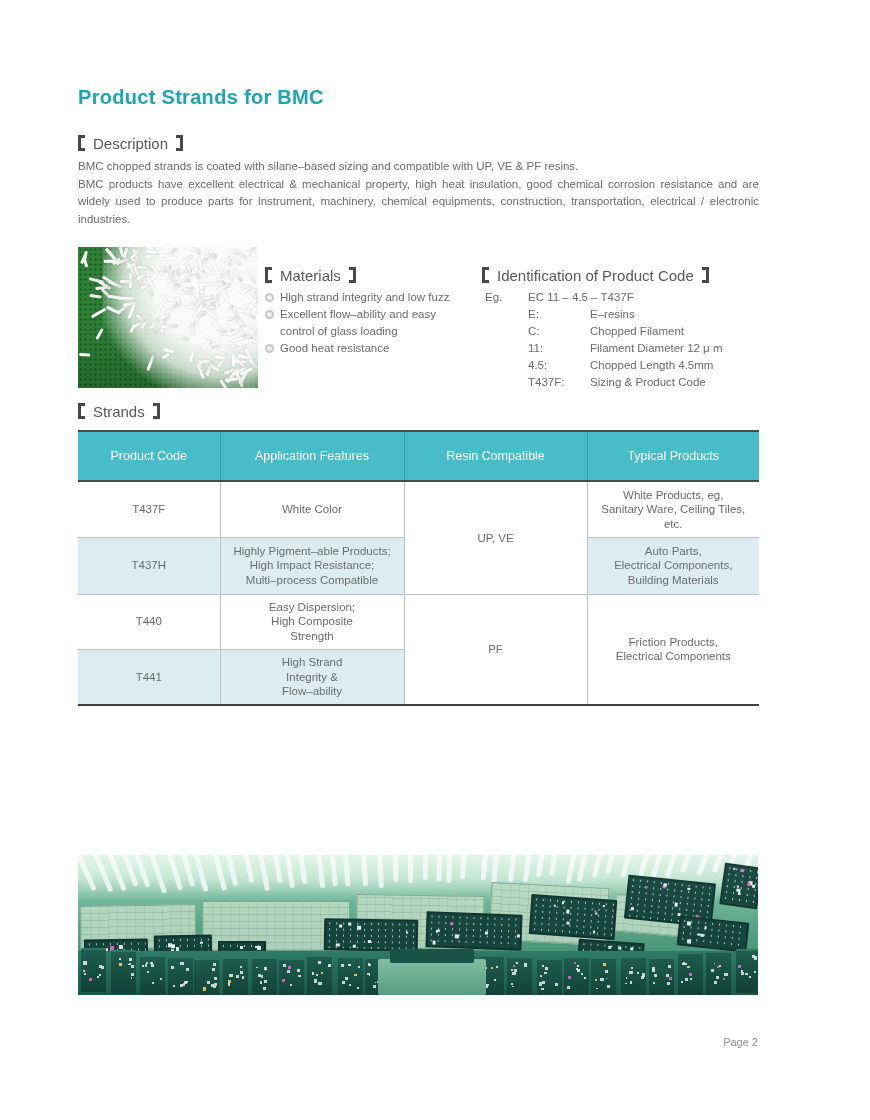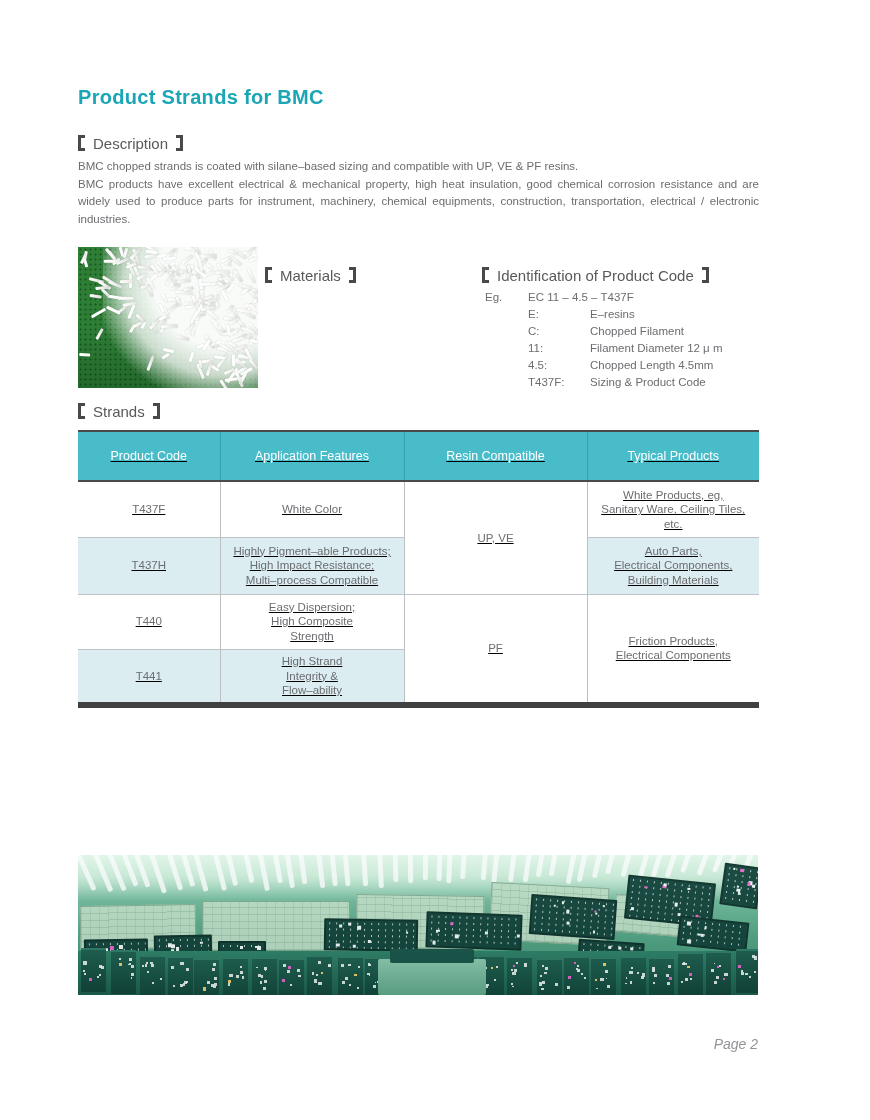--- a/index.html
+++ b/index.html
@@ -38,21 +38,21 @@
   .dot { position:absolute; left:0; top:4px; width:9px; height:9px; border:2px solid #c7c8ca; border-radius:50%; background:#efefef; }
 
   .ident { position:absolute; left:482px; top:289px; width:280px; font-size:11.5px; color:#6b6d70; line-height:17px; }
   .eg-line { display:flex; }
   .eg-label { width:43px; margin-left:3px; }
   .id-row { display:flex; }
   .id-key { width:62px; margin-left:46px; }
 
   
   table.products { position:absolute; left:78px; top:430px; width:681px; border-collapse:collapse; table-layout:fixed;
-                   border-top:2px solid #48494b; border-bottom:6px solid #404040;text-decoration:underline; }
+                   border-top:2px solid #48494b; border-bottom:2px solid #404040; }
   table.products th { background:#49bcca; color:#ffffff; font-weight:normal; font-size:12.5px; height:50px;
                       border-bottom:2px solid #48494b; border-left:1px solid #2fa3b2; }
   table.products th:first-child { border-left:none; }
   table.products td { font-size:11.5px; color:#6b6d70; text-align:center; vertical-align:middle;
                       line-height:14.5px; white-space:pre-line; border-left:1px solid #bcc0c2; padding:4px 6px; }
   table.products td.c1 { border-left:none; }
   tr.rowA td { height:56px; }
   tr.rowB td { height:57px; }
   tr.rowC td { height:55px; }
   tr.rowD td { height:56px; }
@@ -72,21 +72,21 @@
             background-image: repeating-linear-gradient(0deg, rgba(40,90,70,0.16) 0 1px, rgba(0,0,0,0) 1px 7px),
                               repeating-linear-gradient(90deg, rgba(40,90,70,0.11) 0 1px, rgba(0,0,0,0) 1px 9px); }
   .dboard { position:absolute; background-color:#0f3d36; border:2px solid #0a2a25; border-radius:1px;
             background-image: radial-gradient(rgba(255,255,255,0.75) 0.7px, rgba(0,0,0,0) 1.1px); background-size:7px 6px; }
   .chip { position:absolute; }
   .cbase { position:absolute; left:0; top:96px; width:100%; height:44px; background:linear-gradient(180deg,#2f8068,#1d5c4b); }
   .console { position:absolute; background:linear-gradient(180deg,#1c5b4d,#123f36); border-top:2px solid #2e7a66; border-radius:1px; }
   .floor { position:absolute; background:linear-gradient(180deg,#93cdb3,#67ad8f); border-radius:2px; }
   .desk { position:absolute; background:#175046; border-radius:2px; }
 
-  .pagenum { position:absolute; left:78px; top:1036px; width:680px; text-align:right; font-size:14px; color:#919396;font-style:italic; }
+  .pagenum { position:absolute; left:78px; top:1036px; width:680px; text-align:right; font-size:11px; color:#919396; }
 </style>
 </head>
 <body>
 
 <div class="page">
 
   <h1 class="title">Product Strands for BMC</h1>
 
   <div class="h3 h-desc">
     <span class="br l"></span>
@@ -319,20 +319,25 @@
       <div class="strand" style="left: 154.059px; top: 0.191149px; width: 3px; height: 9.88398px; background: linear-gradient(rgb(231, 232, 228), rgb(255, 255, 255)); transform: rotate(109.179deg);"></div>
       <div class="strand" style="left: 121.012px; top: 12.1854px; width: 3px; height: 12.9835px; background: linear-gradient(rgb(244, 244, 242), rgb(255, 255, 255)); transform: rotate(168.062deg);"></div>
     </div>
 
   <div class="h3 h-props">
     <span class="br l"></span>
     <span>Materials</span>
     <span class="br r"></span>
   </div>
 
+  <ul class="props-list">
+    <li><span class="dot"></span><span>High strand integrity and low fuzz</span></li>
+    <li><span class="dot"></span><span>Excellent flow–ability and easy control of glass loading</span></li>
+    <li><span class="dot"></span><span>Good heat resistance</span></li>
+  </ul>
 
   <div class="h3 h-ident">
     <span class="br l"></span>
     <span>Identification of Product Code</span>
     <span class="br r"></span>
   </div>
 
   <div class="ident">
     <div class="eg-line">
       <span class="eg-label">Eg.</span>

